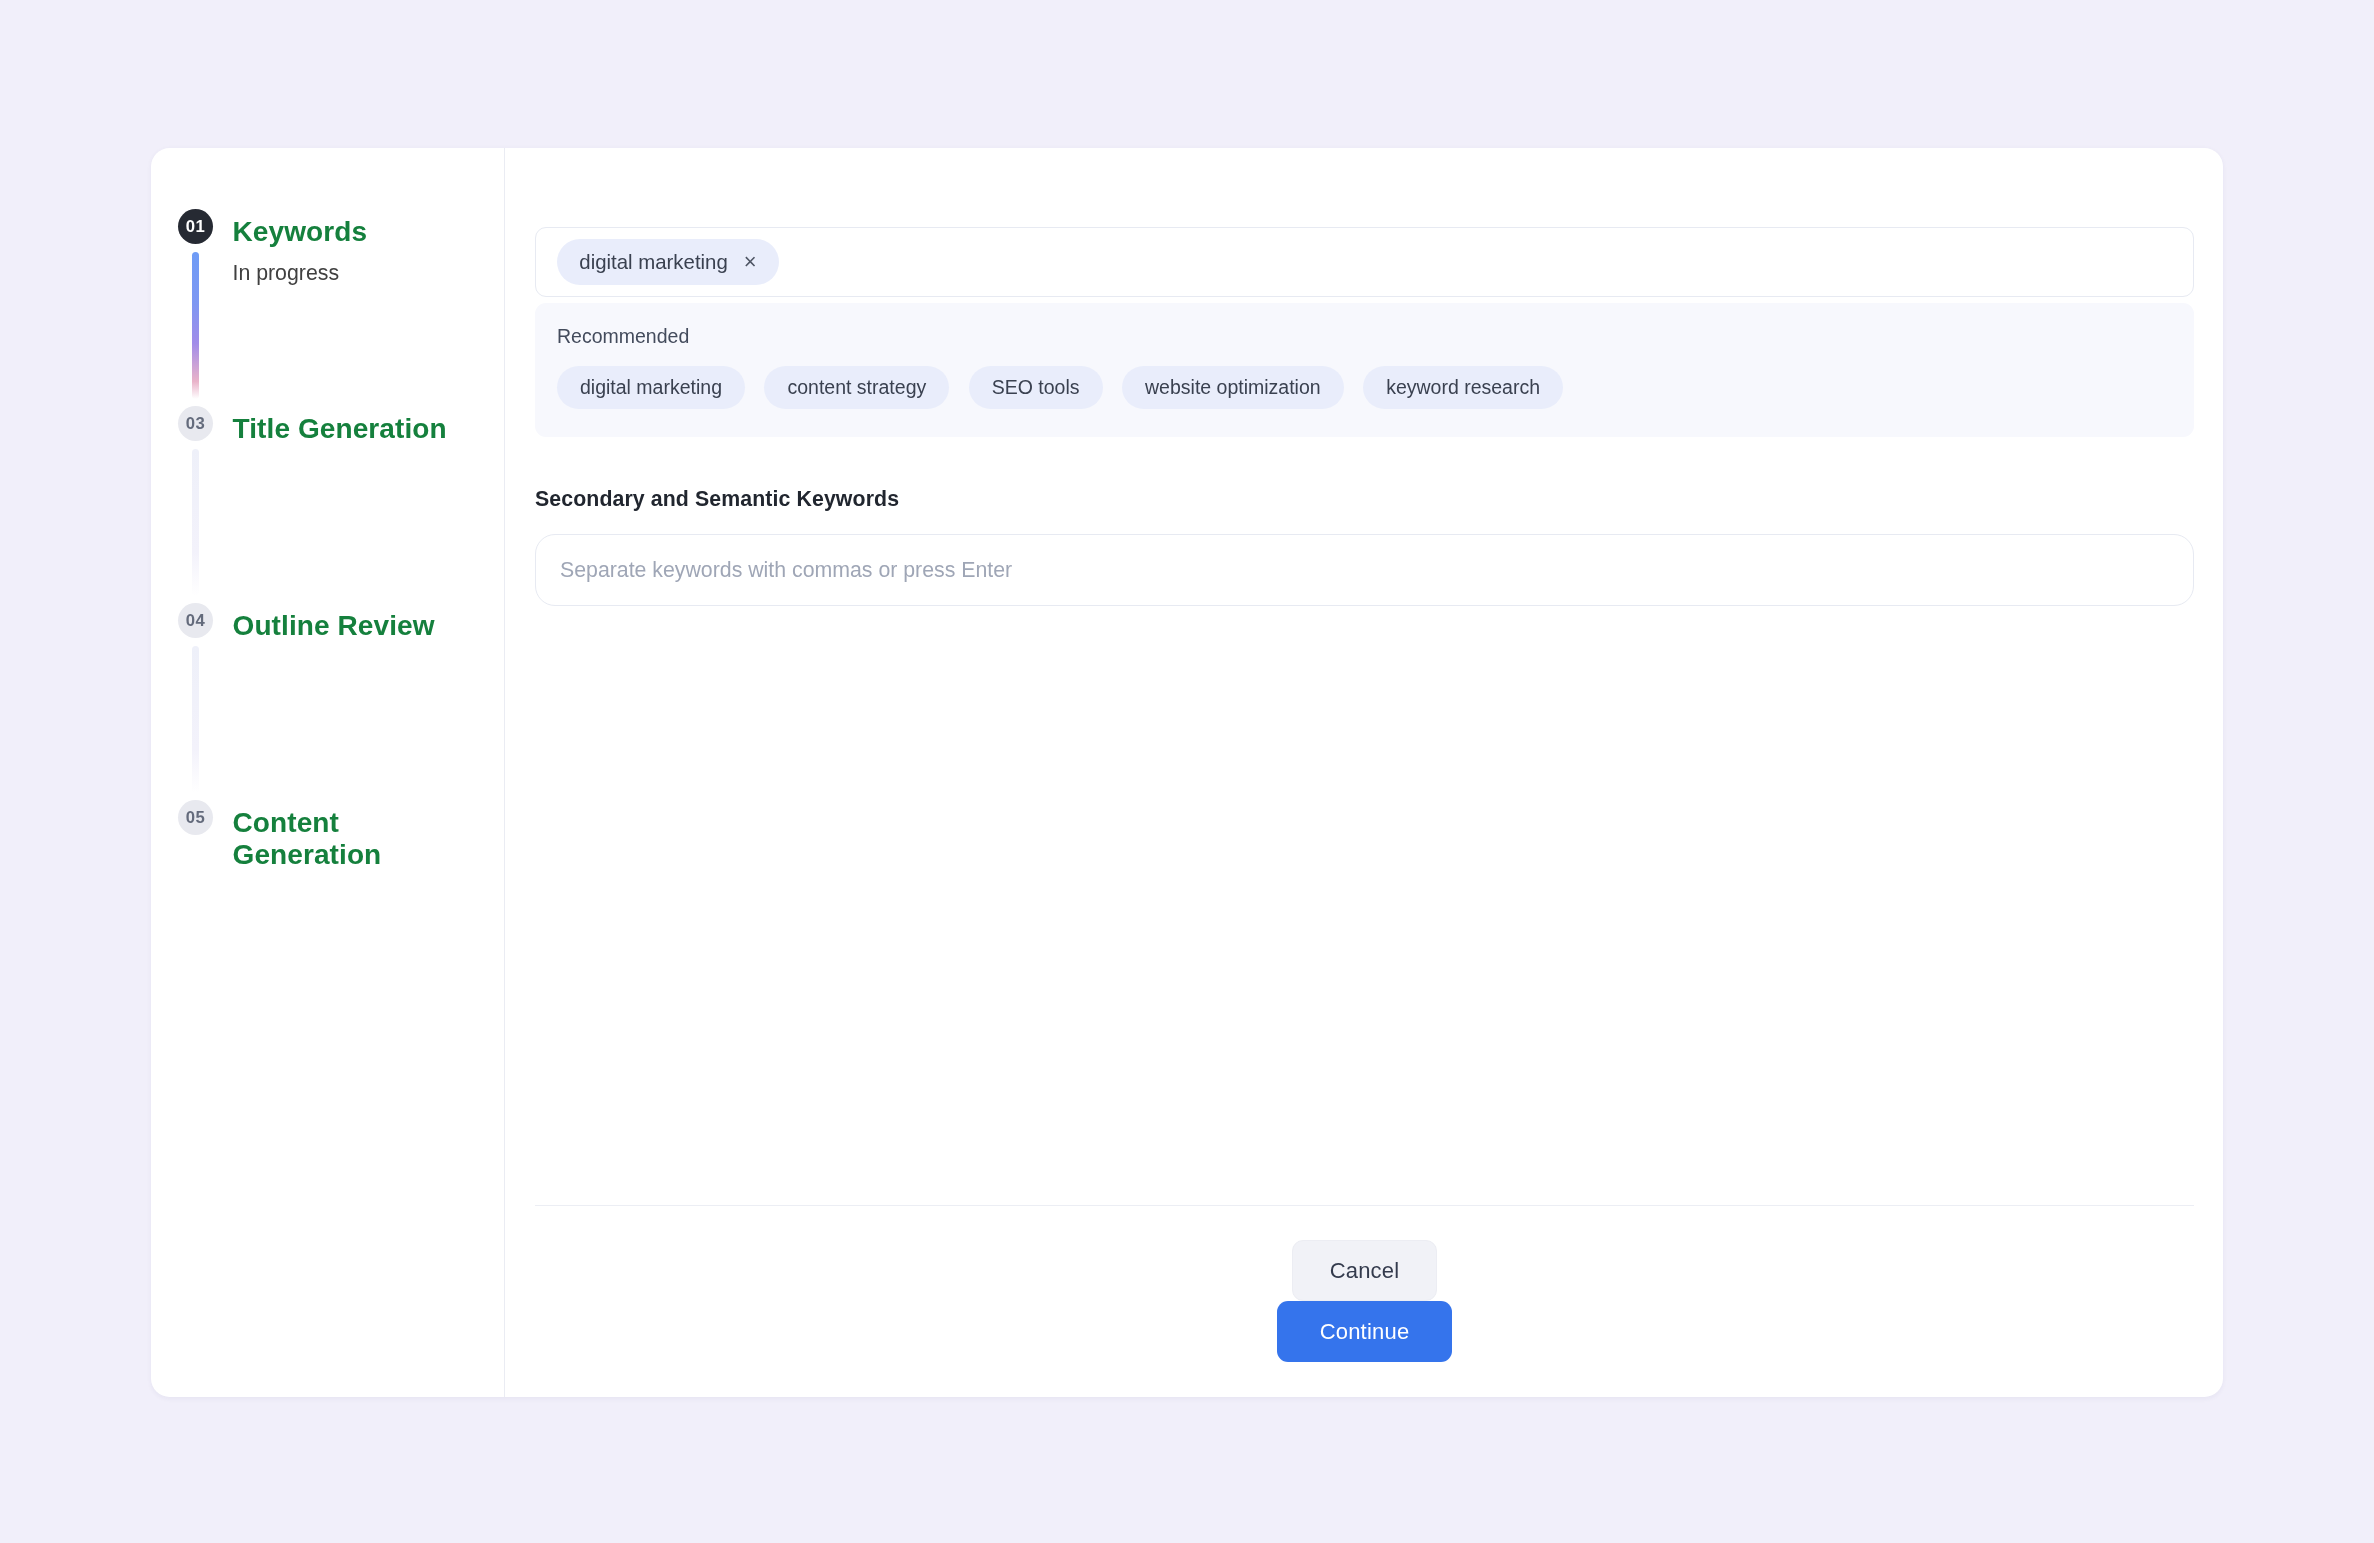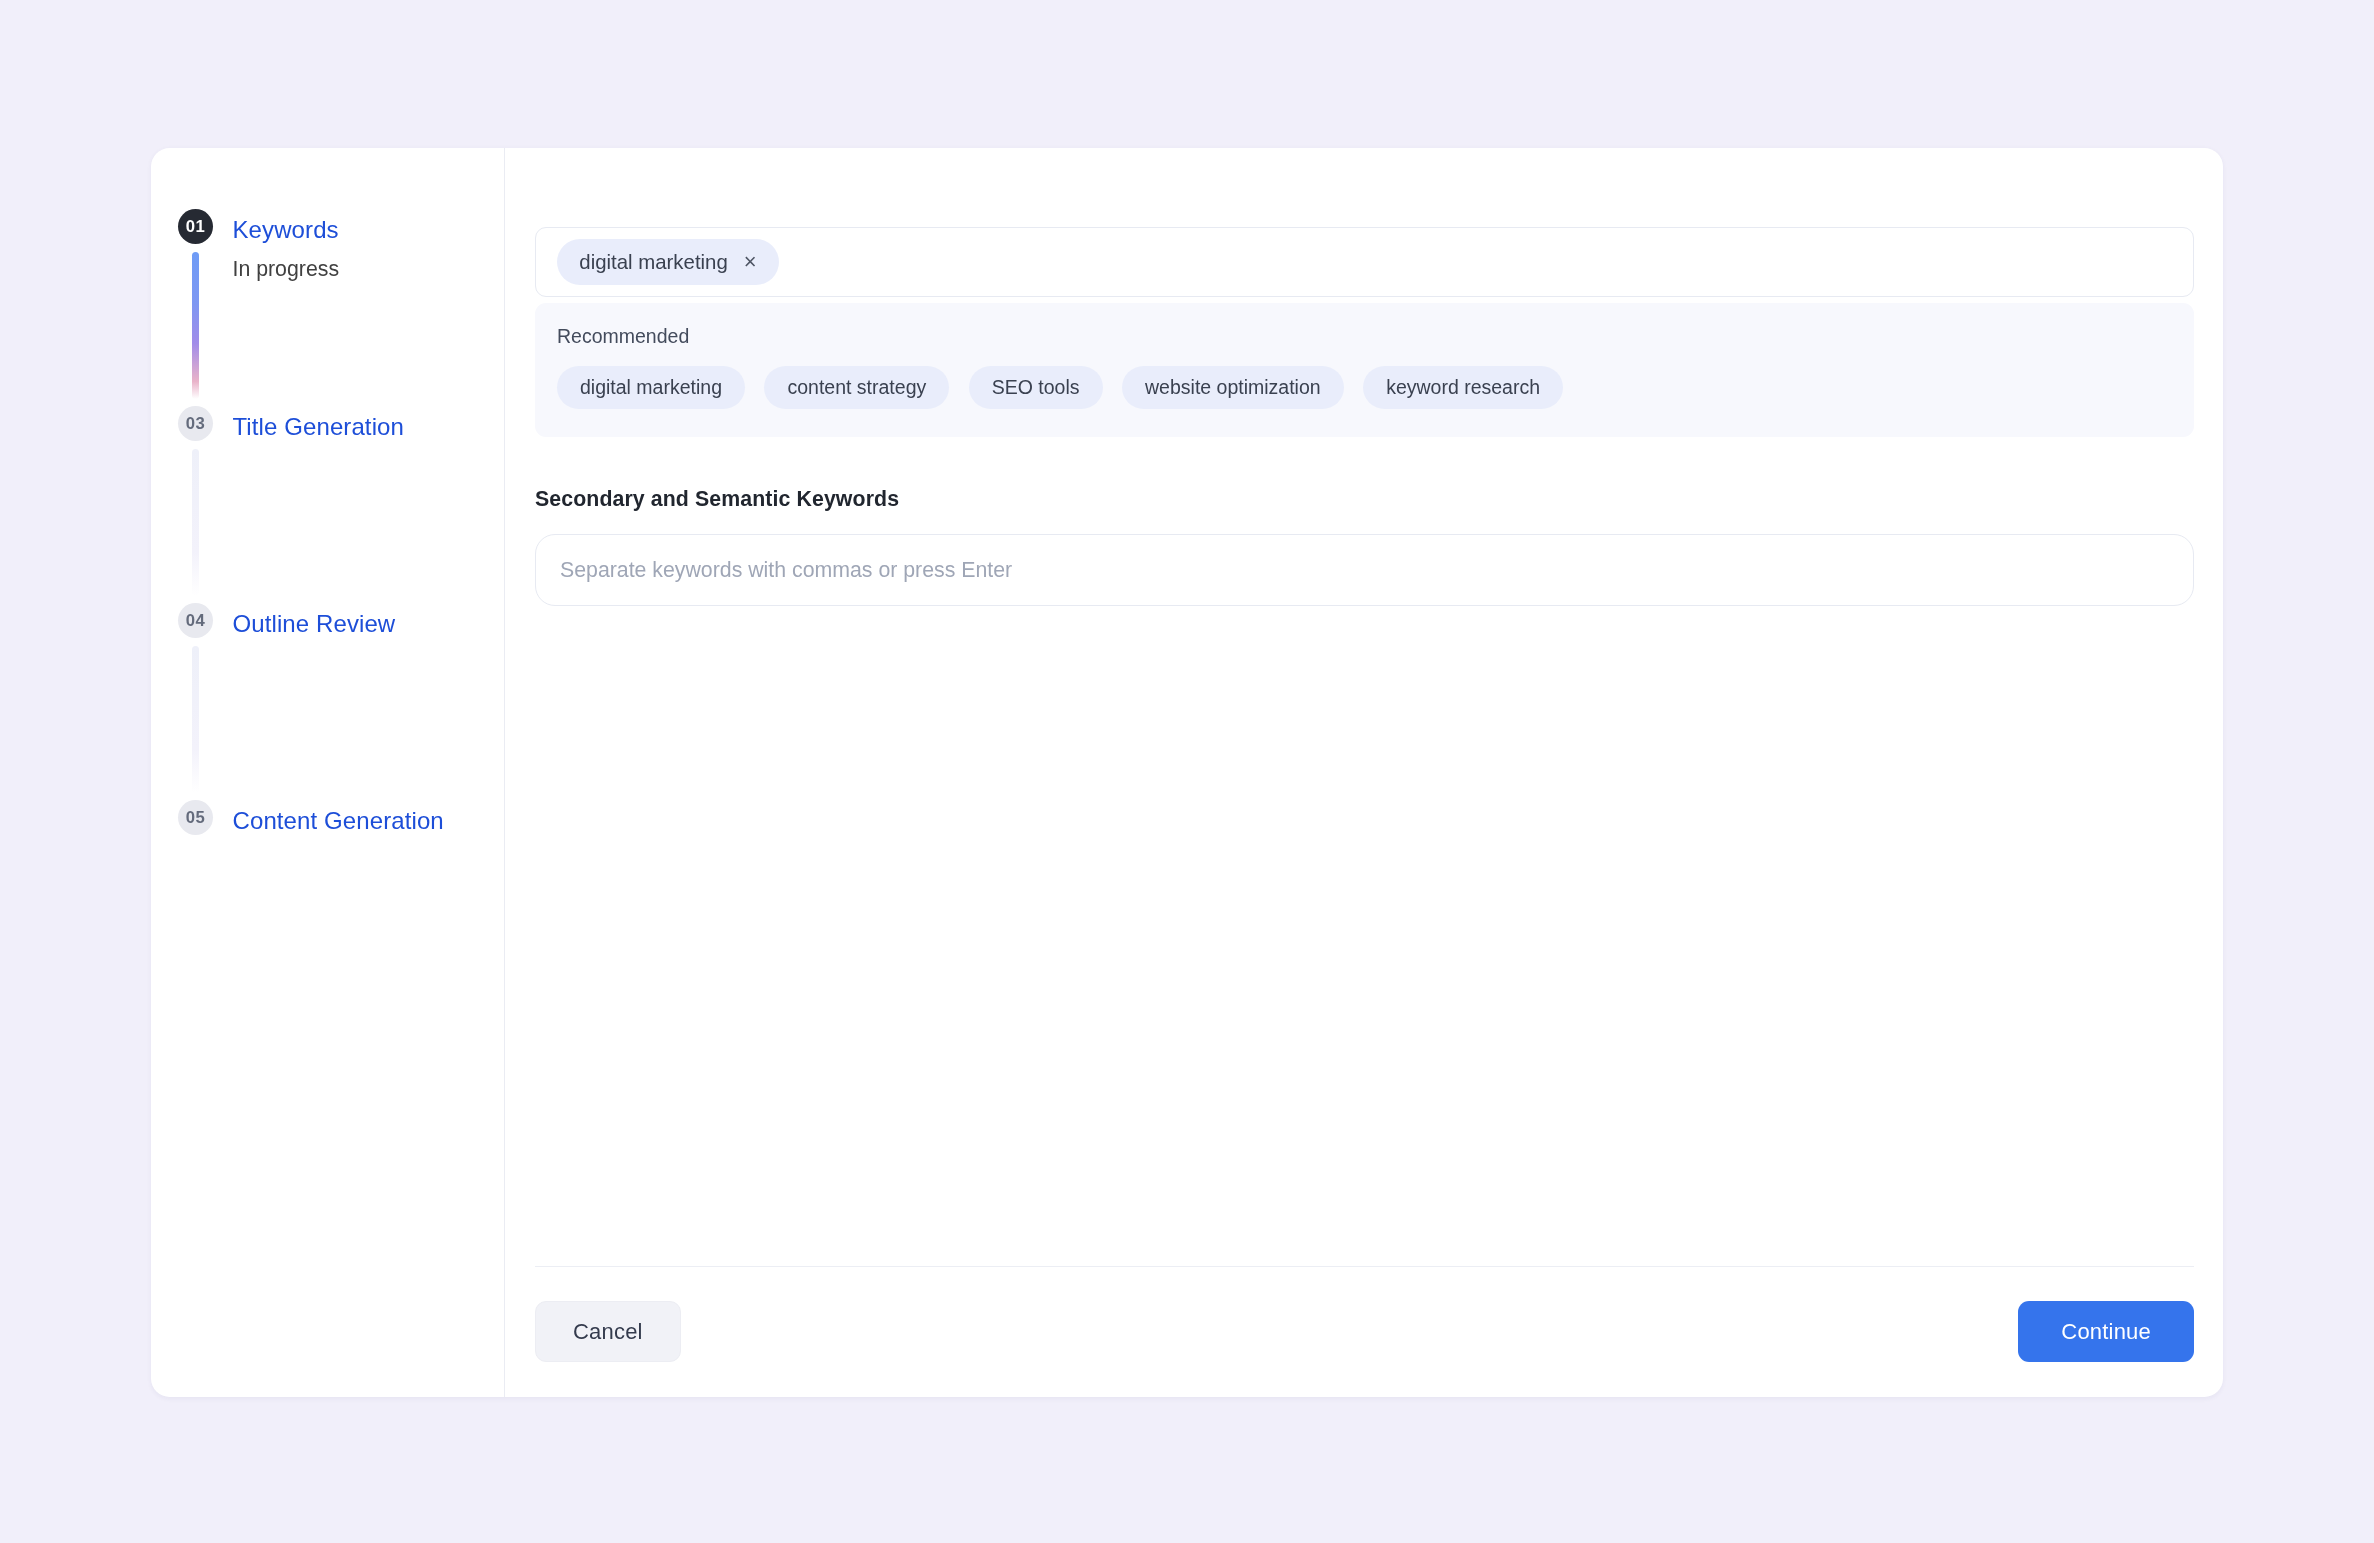--- a/index.html
+++ b/index.html
@@ -45,21 +45,21 @@
     position: absolute;
     left: 14px; top: 43px;
     width: 6.5px; height: 147px;
     border-radius: 3.7px;
     background: linear-gradient(180deg, #eef0f9 0%, #f3f2fb 70%, rgba(243,242,251,0) 100%);
   }
   .step.active .step-connector {
     background: linear-gradient(180deg, #6f9cf6 0%, #7e97f2 35%, #a18ce9 62%, #e9b3c9 88%, rgba(243,188,202,0) 100%);
   }
   .step-text { padding: 6.5px 0 0 19.5px; }
-  .step-label { font-size: 24px; font-weight: 400; color: #1d4ed8; letter-spacing: 0.1px; }
+  .step-label { font-size: 28px; font-weight: 700; color: #15803d; letter-spacing: 0.1px; }
   .step-status { font-size: 21.3px; color: #404040; margin-top: 13px; }
   .step-status:empty { display: none; }
 
   
   .main {
     flex: 1;
     display: flex;
     flex-direction: column;
     padding: 58px 29px 35px 30px;
   }
@@ -128,21 +128,21 @@
     font-family: "Liberation Sans", sans-serif;
     outline: none;
     background: #ffffff;
   }
   .text-input::placeholder { color: #9fa6b6; }
 
   .footer {
     margin-top: auto;
     border-top: 1.9px solid #eceef4;
     padding-top: 34px;
-    display: flex; align-items: center; justify-content: space-between;
+    display: flex; align-items: center; justify-content: space-between; flex-direction: column;
   }
   .btn {
     height: 61px;
     border: none;
     border-radius: 11px;
     font-size: 22px;
     font-family: "Liberation Sans", sans-serif;
     display: inline-flex; align-items: center; justify-content: center;
     cursor: pointer;
     letter-spacing: 0.2px;

